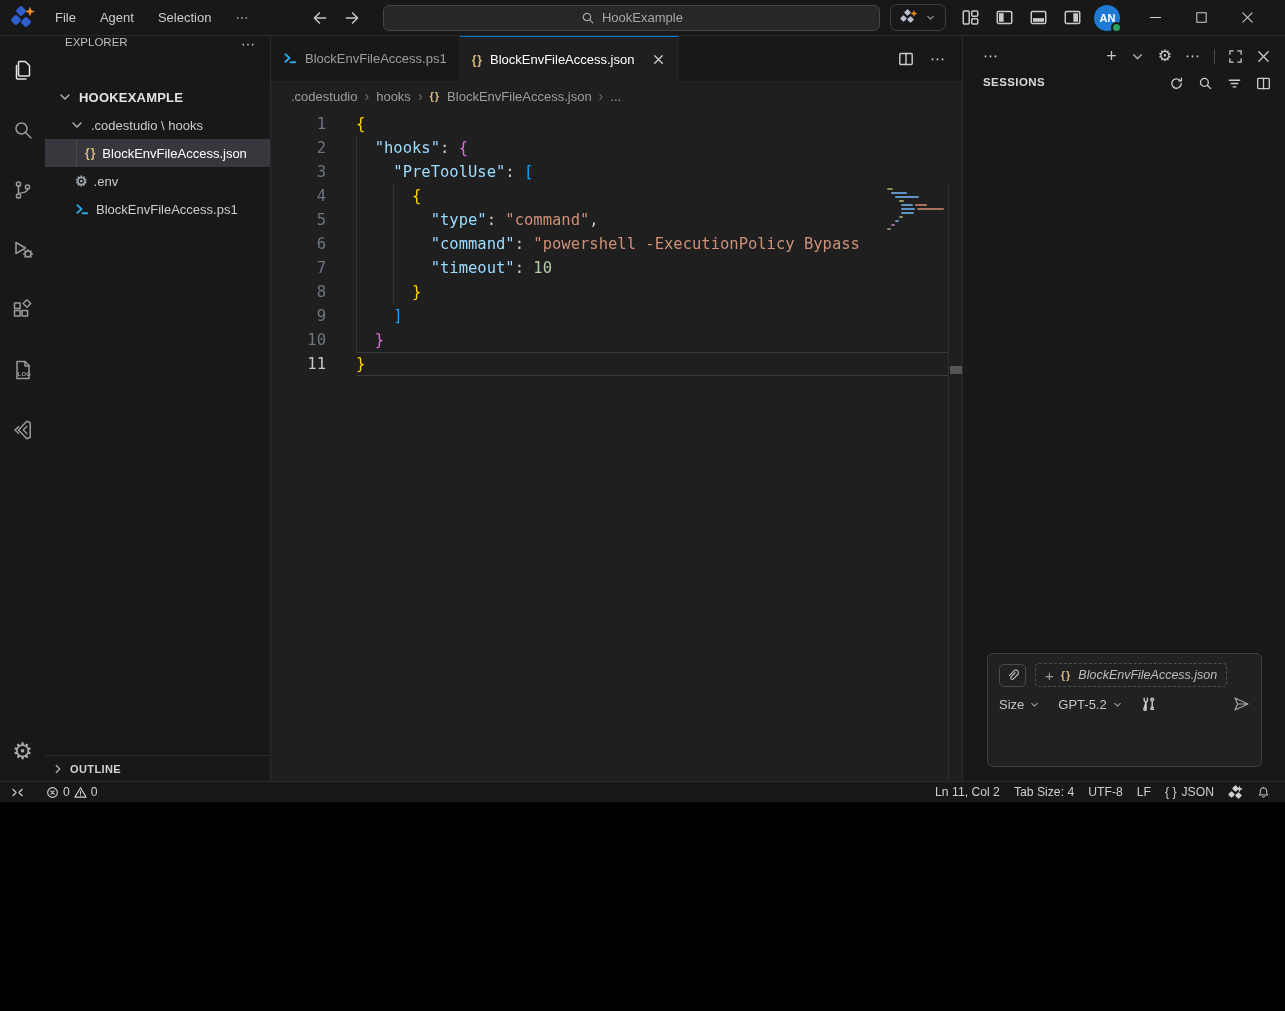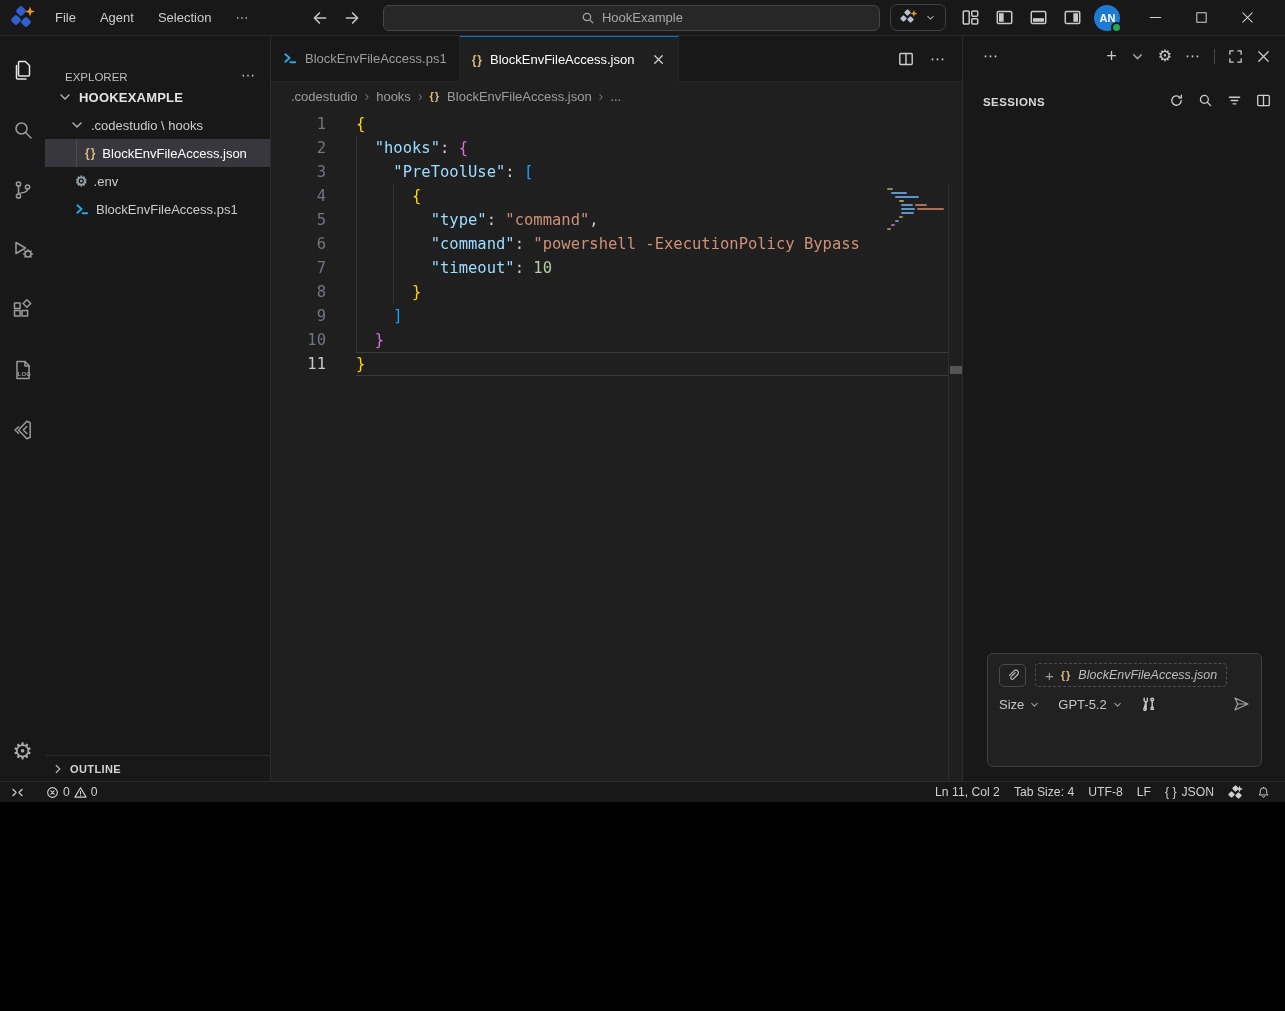--- a/index.html
+++ b/index.html
@@ -45,21 +45,21 @@
 
   
   .main { position:absolute; top:36px; bottom:21px; left:0; right:0; display:flex; }
   .activitybar { width:45px; flex:none; display:flex; flex-direction:column; align-items:center; padding-top:4px; color:#9a9a9a; }
   .act { width:45px; height:60px; display:flex; align-items:center; justify-content:center; }
   .act svg { width:24px; height:24px; stroke-width:1.5; }
   .act.sel { color:#e4e4e4; }
   .act.gearbtn { margin-top:auto; font-size:23px; line-height:1; color:#ababab; }
 
   .sidebar { width:226px; flex:none; border-right:1px solid var(--panel_border); display:flex; flex-direction:column; }
-  .sb-header { height:47px; display:flex; align-items:flex-end; padding:0 14px 0 20px; font-size:11.5px; color:#bfbfbf; }
+  .sb-header { height:47px; display:flex; align-items:flex-start; padding:0 14px 0 20px; font-size:11.5px; color:#bfbfbf; }
   .sb-header .more { margin-left:auto; font-size:14px; letter-spacing:1px; color:#bdbdbd; }
   .tree { font-size:13px; }
   .trow { height:28px; display:flex; align-items:center; gap:6px; color:#cccccc; position:relative; }
   .trow .tchev { width:16px; height:16px; color:#b5b5b5; flex:none; }
   .trow.root { padding-left:12px; font-weight:bold; color:#e3e3e3; letter-spacing:.2px; }
   .trow.lvl1 { padding-left:24px; }
   .trow.lvl1f { padding-left:30px; }
   .trow.lvl2 { padding-left:40px; }
   .trow.selected { background:var(--selected_row); color:#ffffff; }
   .trow .guideline { position:absolute; left:31px; top:0; bottom:0; width:1px; background:#4b4b4b; }
@@ -103,21 +103,21 @@
 
   
   .panel { width:323px; flex:none; border-left:1px solid var(--panel_border); position:relative; background:var(--chrome_bg); }
   .p-row1 { height:40px; display:flex; align-items:center; padding:0 14px 0 20px; color:#c9c9c9; }
   .p-row1 .more, .p-row2 .more { font-size:15px; letter-spacing:1px; }
   .p-actions { margin-left:auto; display:flex; align-items:center; gap:13px; }
   .p-actions svg { width:15px; height:15px; }
   .p-actions .plus { font-size:18px; font-weight:300; line-height:1; }
   .p-actions .gear { font-size:16px; line-height:1; }
   .vdiv { width:1px; height:15px; background:#494949; }
-  .p-row2 { height:32px; display:flex; align-items:flex-end; padding:0 14px 0 20px; }
+  .p-row2 { height:32px; display:flex; align-items:flex-start; padding:0 14px 0 20px; }
   .ptitle { font-size:11.5px; font-weight:bold; letter-spacing:.4px; color:#d8d8d8; }
   .p-actions2 { margin-left:auto; display:flex; align-items:center; gap:14px; color:#cdcdcd; }
   .p-actions2 svg { width:15px; height:15px; }
   .p-body { position:absolute; top:72px; bottom:136px; left:0; right:0; }
   .chatbox { position:absolute; left:24px; right:23px; bottom:14px; height:114px; background:#212121;
              border:1px solid #3f3f3f; border-radius:6px; padding:9px 11px; }
   .c-row1 { display:flex; align-items:center; gap:9px; height:24px; }
   .attach { width:27px; height:23px; border:1px solid #4a4a4a; border-radius:5px; display:flex; align-items:center; justify-content:center; color:#bcbcbc; }
   .attach svg { width:13px; height:13px; }
   .chip { height:24px; display:flex; align-items:center; gap:7px; padding:0 9px; border:1px dashed #4e4e4e; border-radius:4px; }

